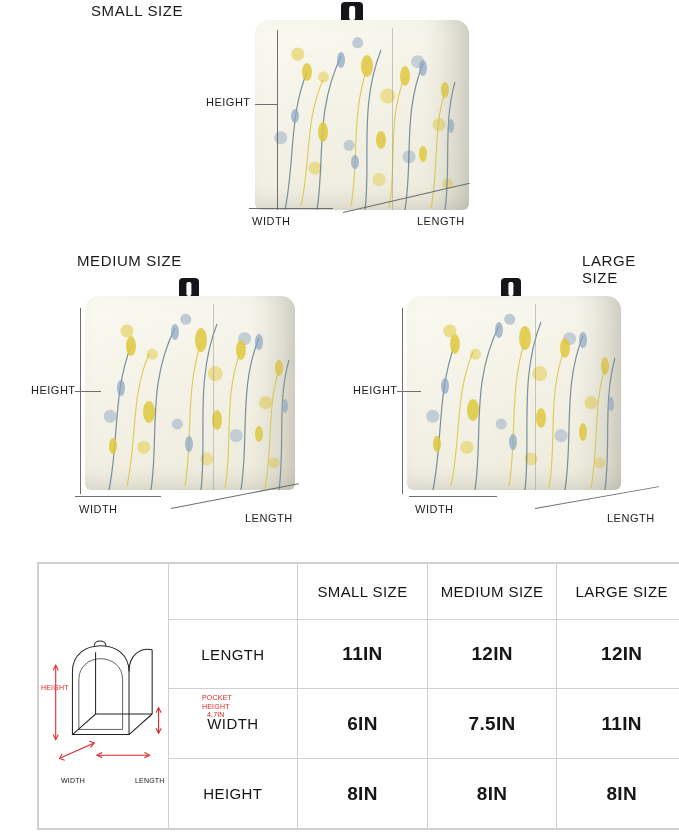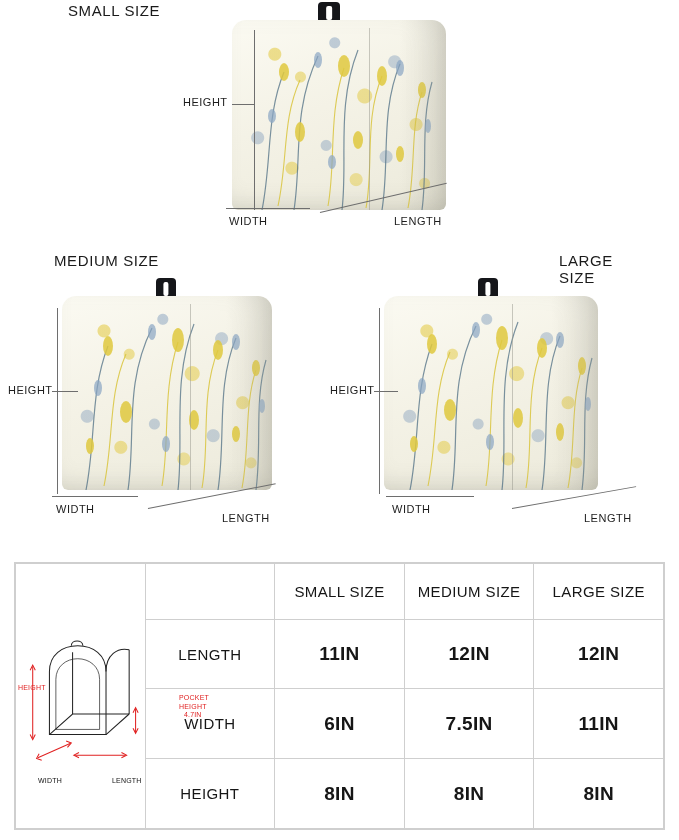--- a/index.html
+++ b/index.html
@@ -12,20 +12,21 @@
     height: 840px;
     font-family: "Liberation Sans", sans-serif;
     color: #111111;
     position: relative;
     overflow: hidden;
   }
   .page {
     position: relative;
     width: 637px;
     height: 840px;
+    margin-left: 23px;
   }
 
   
   .size-label {
     position: absolute;
     font-size: 15px;
     letter-spacing: 0.6px;
     color: #1a1a1a;
     font-family: "Liberation Sans", sans-serif;
   }

